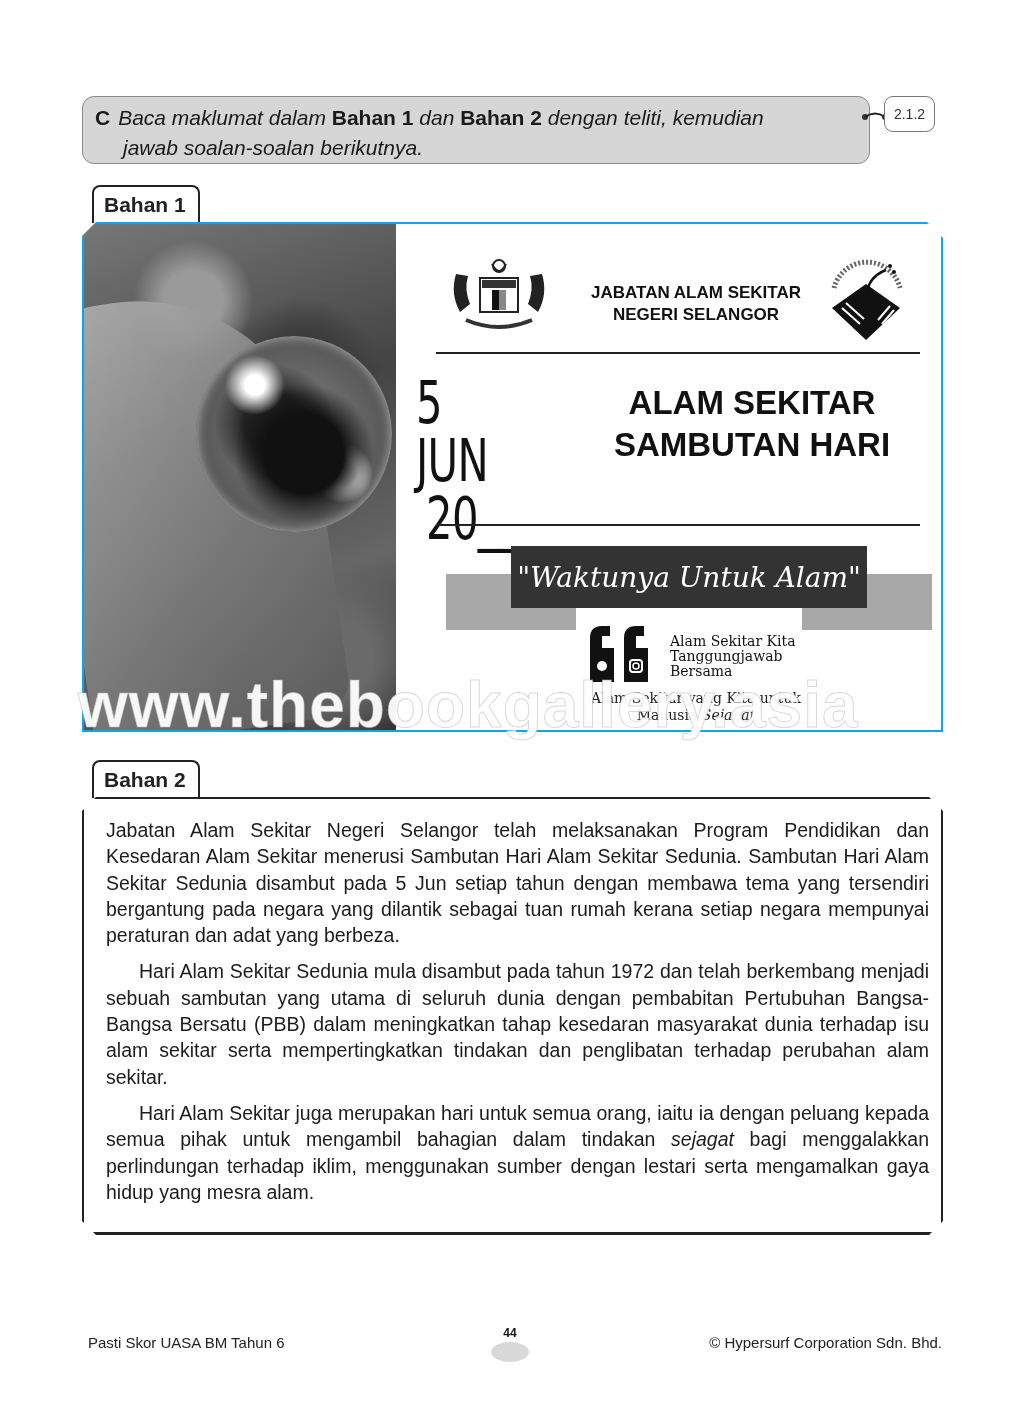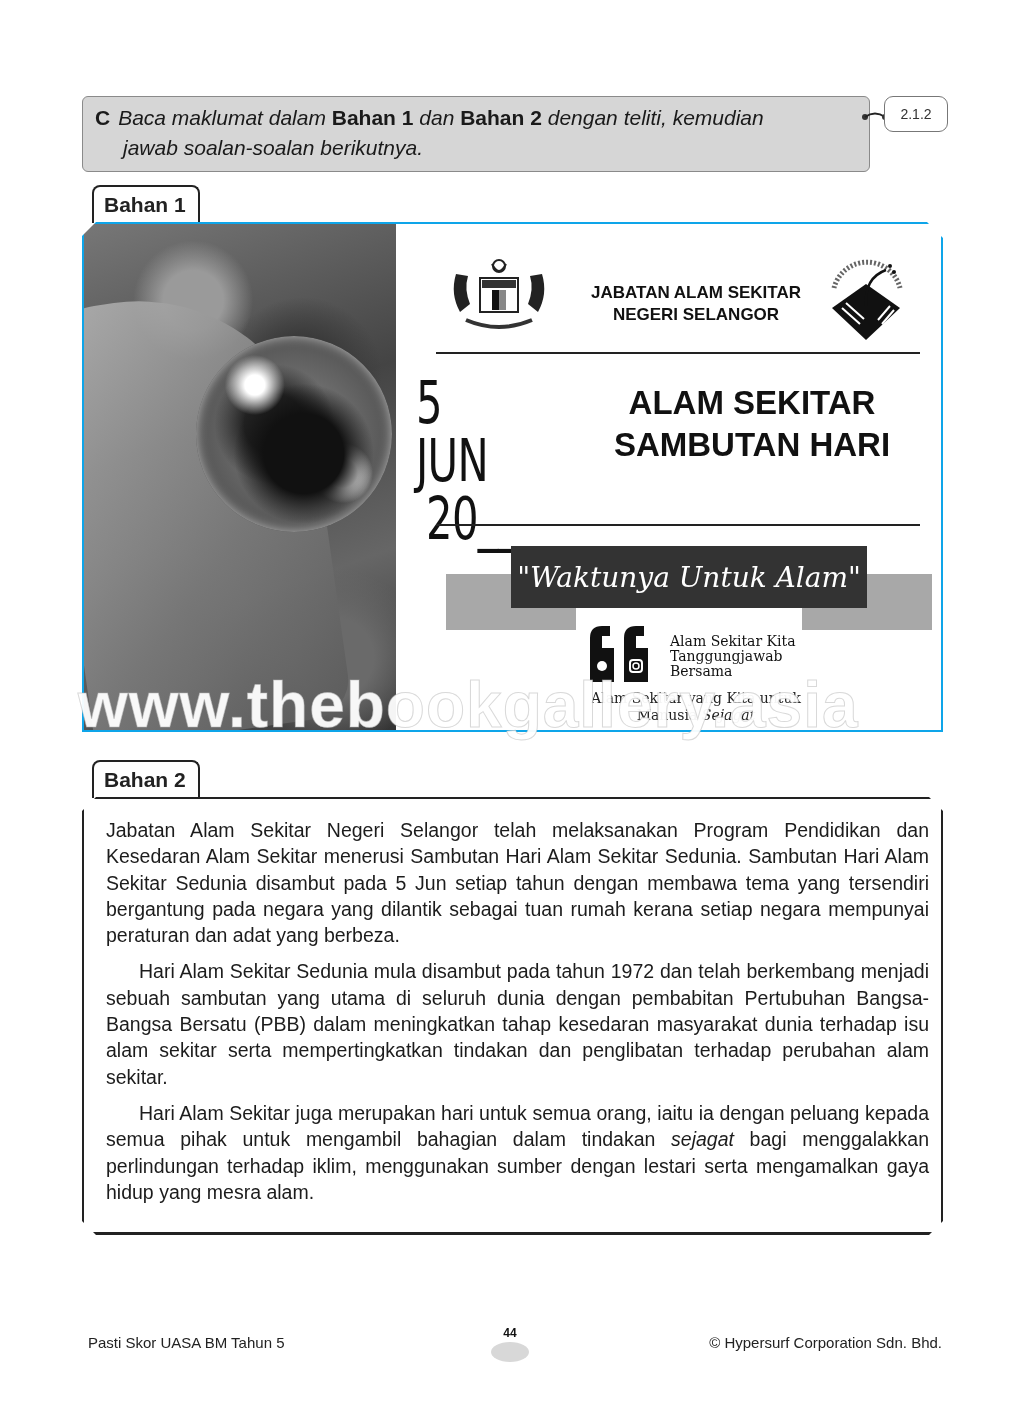--- a/index.html
+++ b/index.html
@@ -1,31 +1,31 @@
 <!DOCTYPE html>
 <html><head>
 <meta charset="utf-8">
 <style>
   * { box-sizing: border-box; margin: 0; padding: 0; }
   html, body { width: 1024px; height: 1413px; background: #ffffff; overflow: hidden; }
   body { position: relative; font-family: "Liberation Sans", sans-serif; color: #1a1a1a; }
 
   
   .instr {
-    position: absolute; left: 82px; top: 96px; width: 788px; height: 76px;
-    background: #d6d6d6; border: 1.5px solid #8a8a8a; border-radius: 6px;
+    position: absolute; left: 82px; top: 96px; width: 788px; height: 68px;
+    background: #d6d6d6; border: 1.5px solid #8a8a8a; border-radius: 12px;
     padding: 6px 12px; font-size: 21px; line-height: 30px;
   }
   .instr .letter { font-weight: bold; font-style: normal; margin-right: 8px; }
   .instr i { font-style: italic; }
   .instr b { font-weight: bold; font-style: normal; }
   .instr .l2 { padding-left: 28px; font-style: italic; }
   .code-link { position: absolute; left: 862px; top: 112px; width: 26px; height: 8px; }
   .code-badge {
-    position: absolute; left: 884px; top: 96px; width: 64px; height: 36px;
+    position: absolute; left: 884px; top: 96px; width: 51px; height: 36px;
     border: 1.5px solid #777; border-radius: 9px; background: #fff;
     font-size: 14px; display: flex; align-items: center; justify-content: center; color: #333;
   }
 
   
   .tab {
     position: absolute; height: 38px; border: 2px solid #222; border-bottom: none;
     border-radius: 8px 8px 0 0; background: #fff; font-weight: bold; font-size: 21px;
     padding: 6px 10px; color: #222;
   }
@@ -224,16 +224,16 @@
 
 <div class="watermark">www.thebookgallery.asia</div>
 
 <div class="tab tab2">Bahan 2</div>
 <div class="box2">
   <p class="para">Jabatan Alam Sekitar Negeri Selangor telah melaksanakan Program Pendidikan dan Kesedaran Alam Sekitar menerusi Sambutan Hari Alam Sekitar Sedunia. Sambutan Hari Alam Sekitar Sedunia disambut pada 5 Jun setiap tahun dengan membawa tema yang tersendiri bergantung pada negara yang dilantik sebagai tuan rumah kerana setiap negara mempunyai peraturan dan adat yang berbeza.</p>
   <p class="para indent">Hari Alam Sekitar Sedunia mula disambut pada tahun 1972 dan telah berkembang menjadi sebuah sambutan yang utama di seluruh dunia dengan pembabitan Pertubuhan Bangsa-Bangsa Bersatu (PBB) dalam meningkatkan tahap kesedaran masyarakat dunia terhadap isu alam sekitar serta mempertingkatkan tindakan dan penglibatan terhadap perubahan alam sekitar.</p>
   <p class="para indent"><span>Hari Alam Sekitar juga merupakan hari untuk semua orang, iaitu ia dengan peluang kepada semua pihak untuk mengambil bahagian dalam tindakan </span><i>sejagat</i><span> bagi menggalakkan perlindungan terhadap iklim, menggunakan sumber dengan lestari serta mengamalkan gaya hidup yang mesra alam.</span></p>
 </div>
 
-<div class="footer-left">Pasti Skor UASA BM Tahun 5</div>
+<div class="footer-left">Pasti Skor UASA BM Tahun 6</div>
 <div class="page-chevron"></div>
 <div class="page-num">44</div>
 <div class="footer-right">© Hypersurf Corporation Sdn. Bhd.</div>
 
 </body></html>

